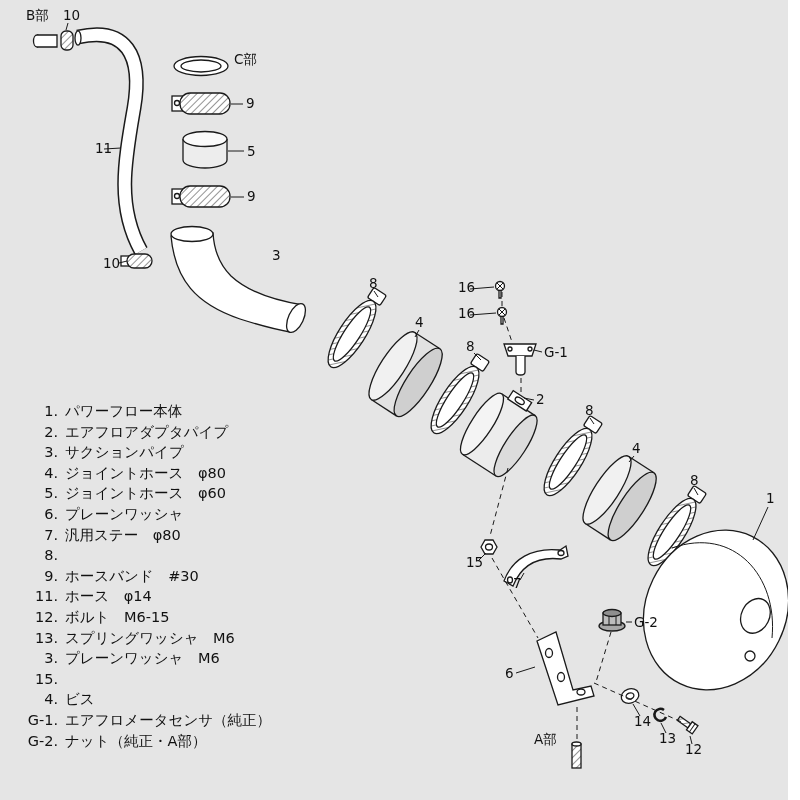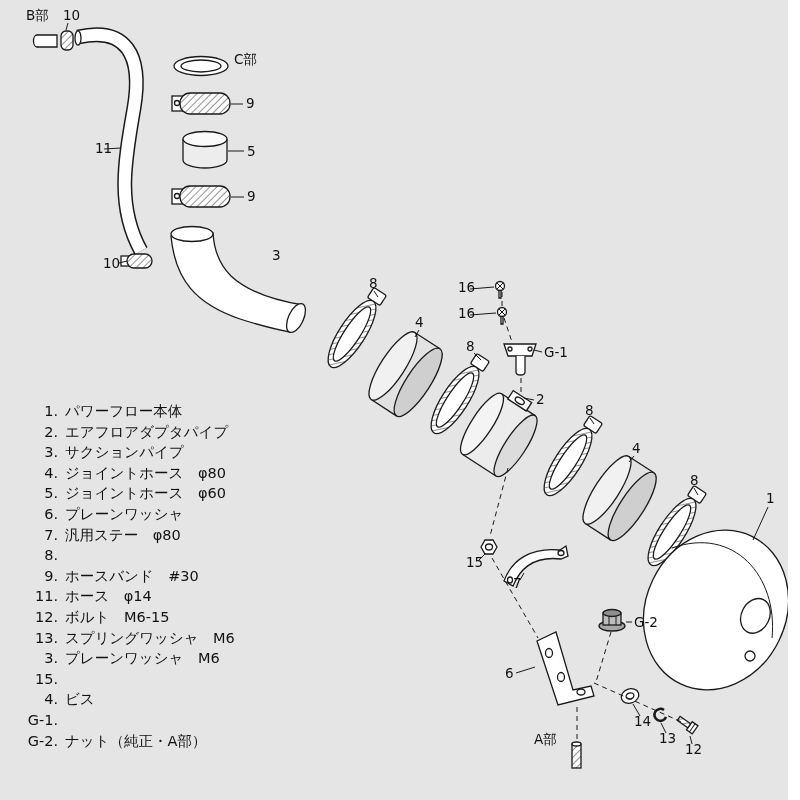--- a/index.html
+++ b/index.html
@@ -345,20 +345,21 @@
       </div>
     <div class="parts-row">
         <span class="no">15.</span>
       </div>
     <div class="parts-row">
         <span class="no">4.</span>
         <span class="nm">ビス</span>
       </div>
     <div class="parts-row">
         <span class="no">G-1.</span>
+        <span class="nm">エアフロメータセンサ（純正）</span>
       </div>
     <div class="parts-row">
         <span class="no">G-2.</span>
         <span class="nm">ナット（純正・A部）</span>
       </div>
   </div>
 
 </div>
 
 </body></html>

